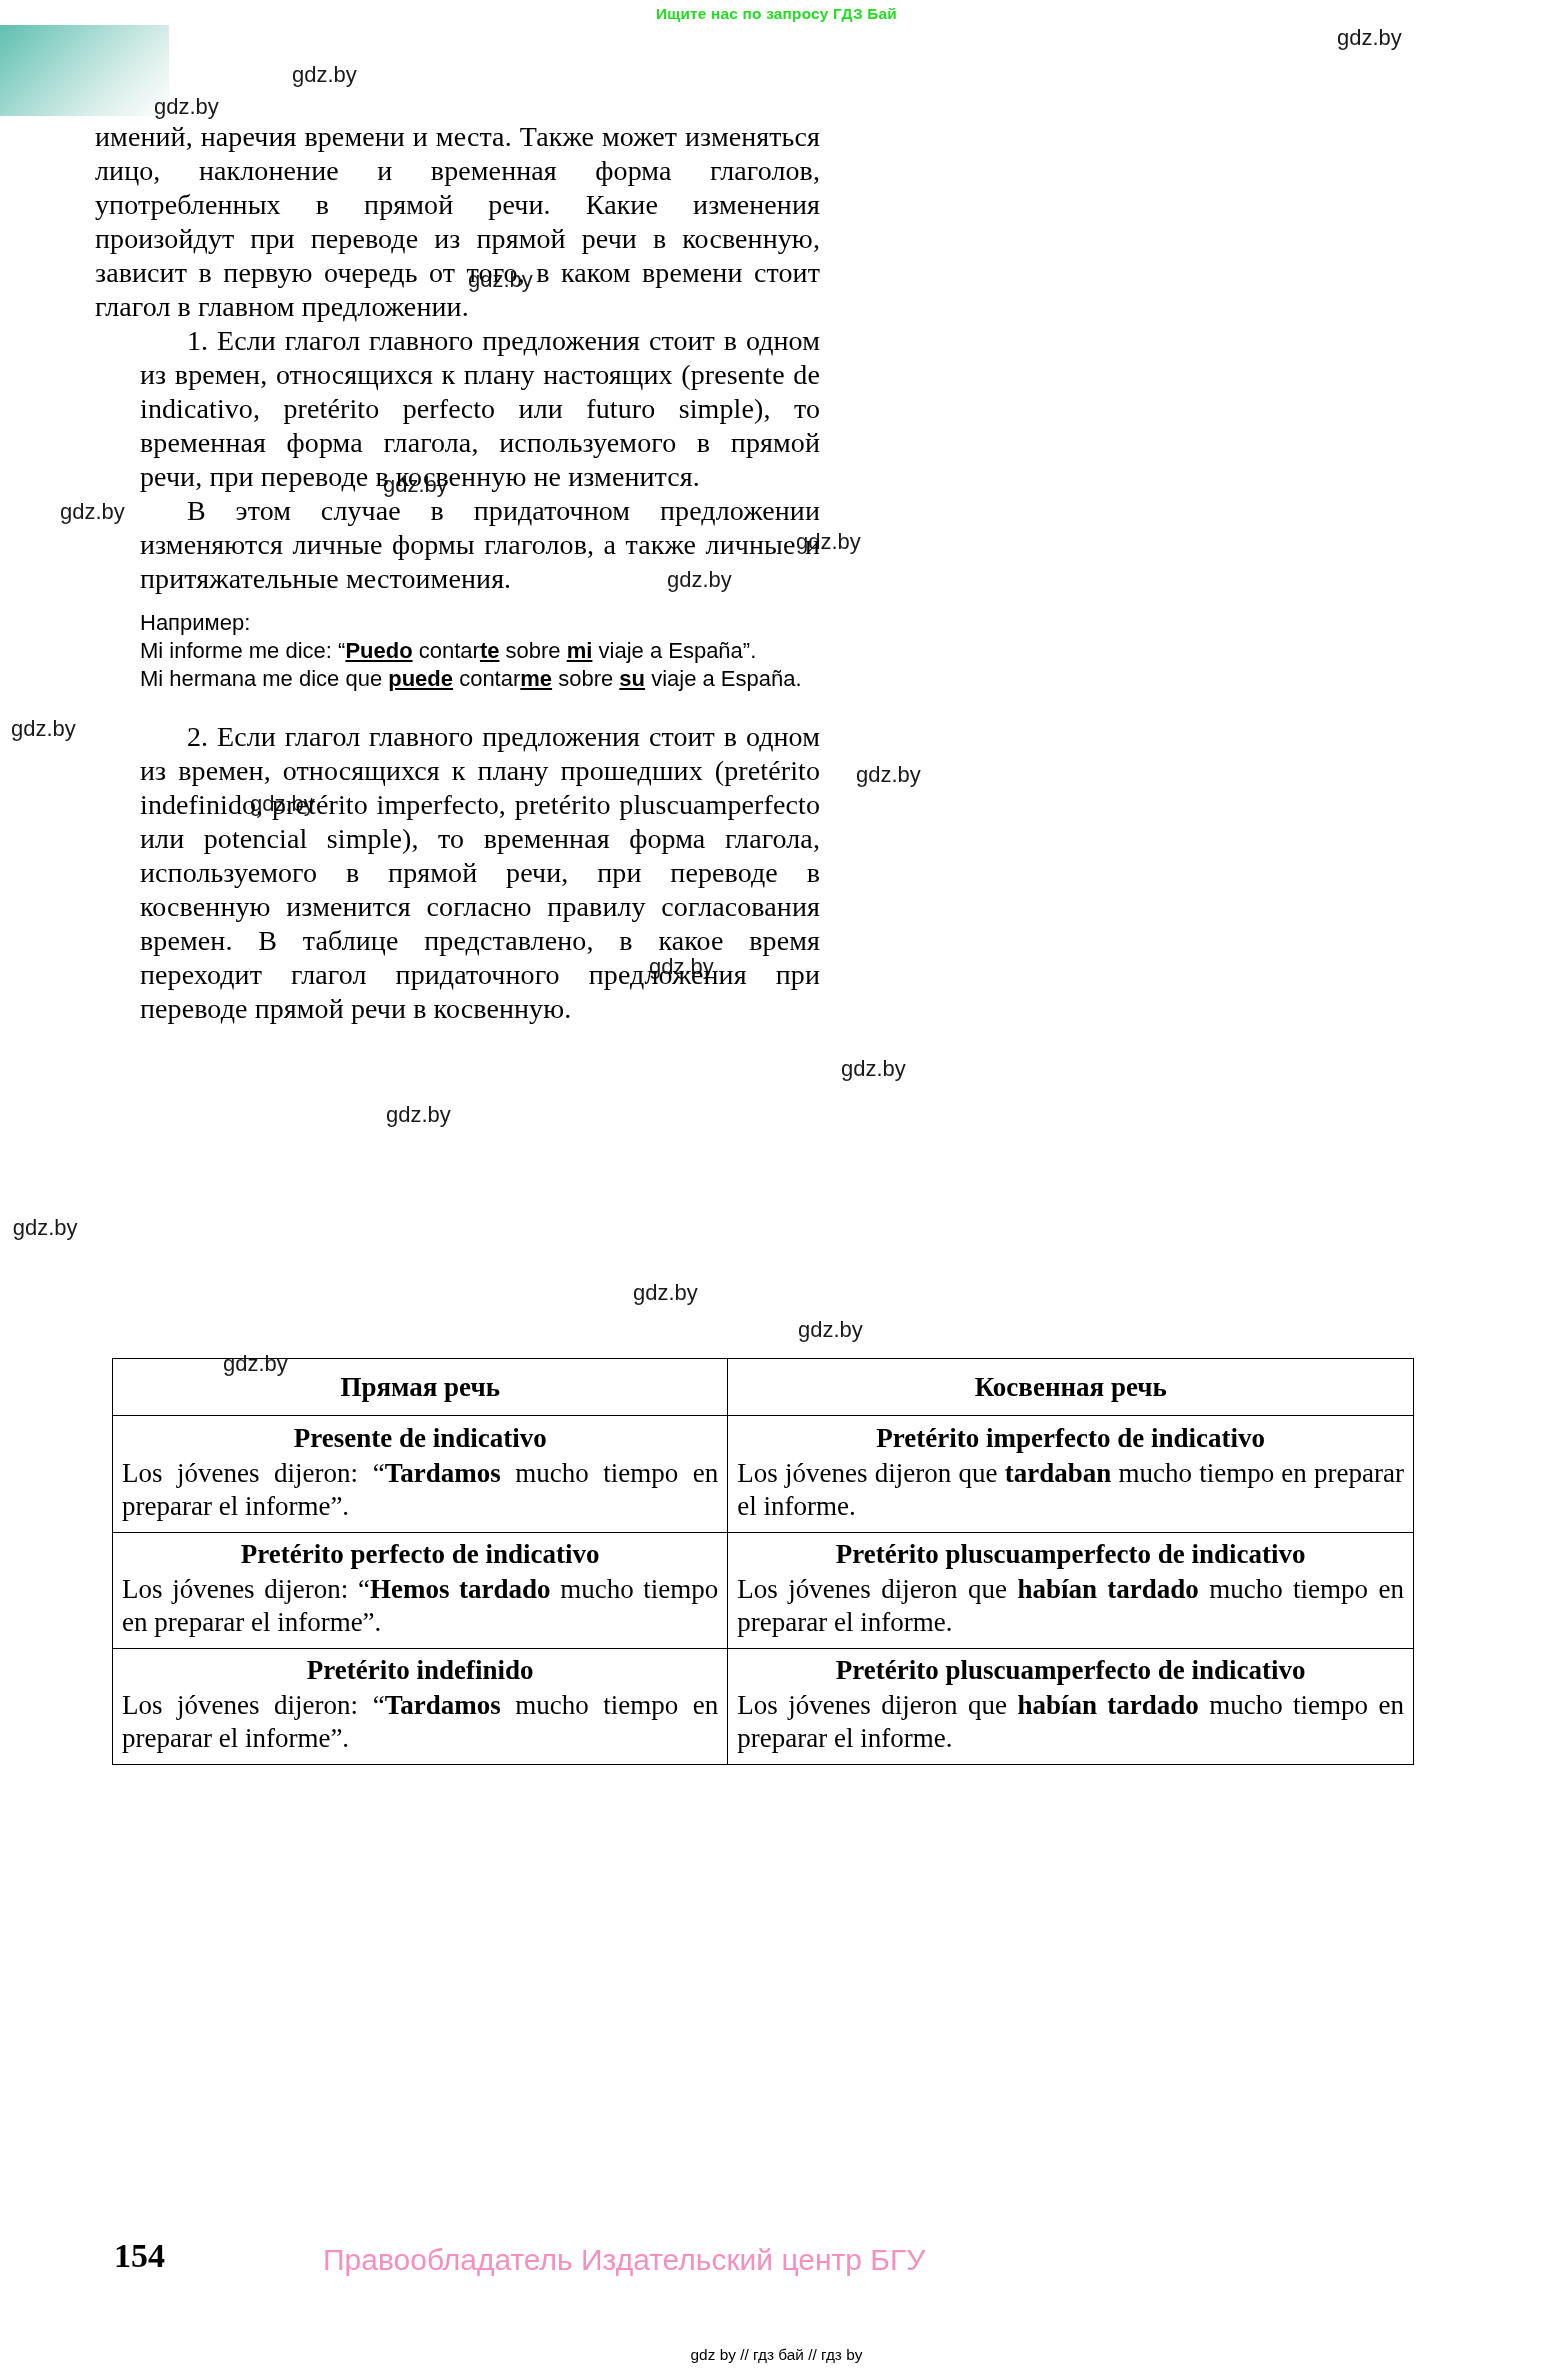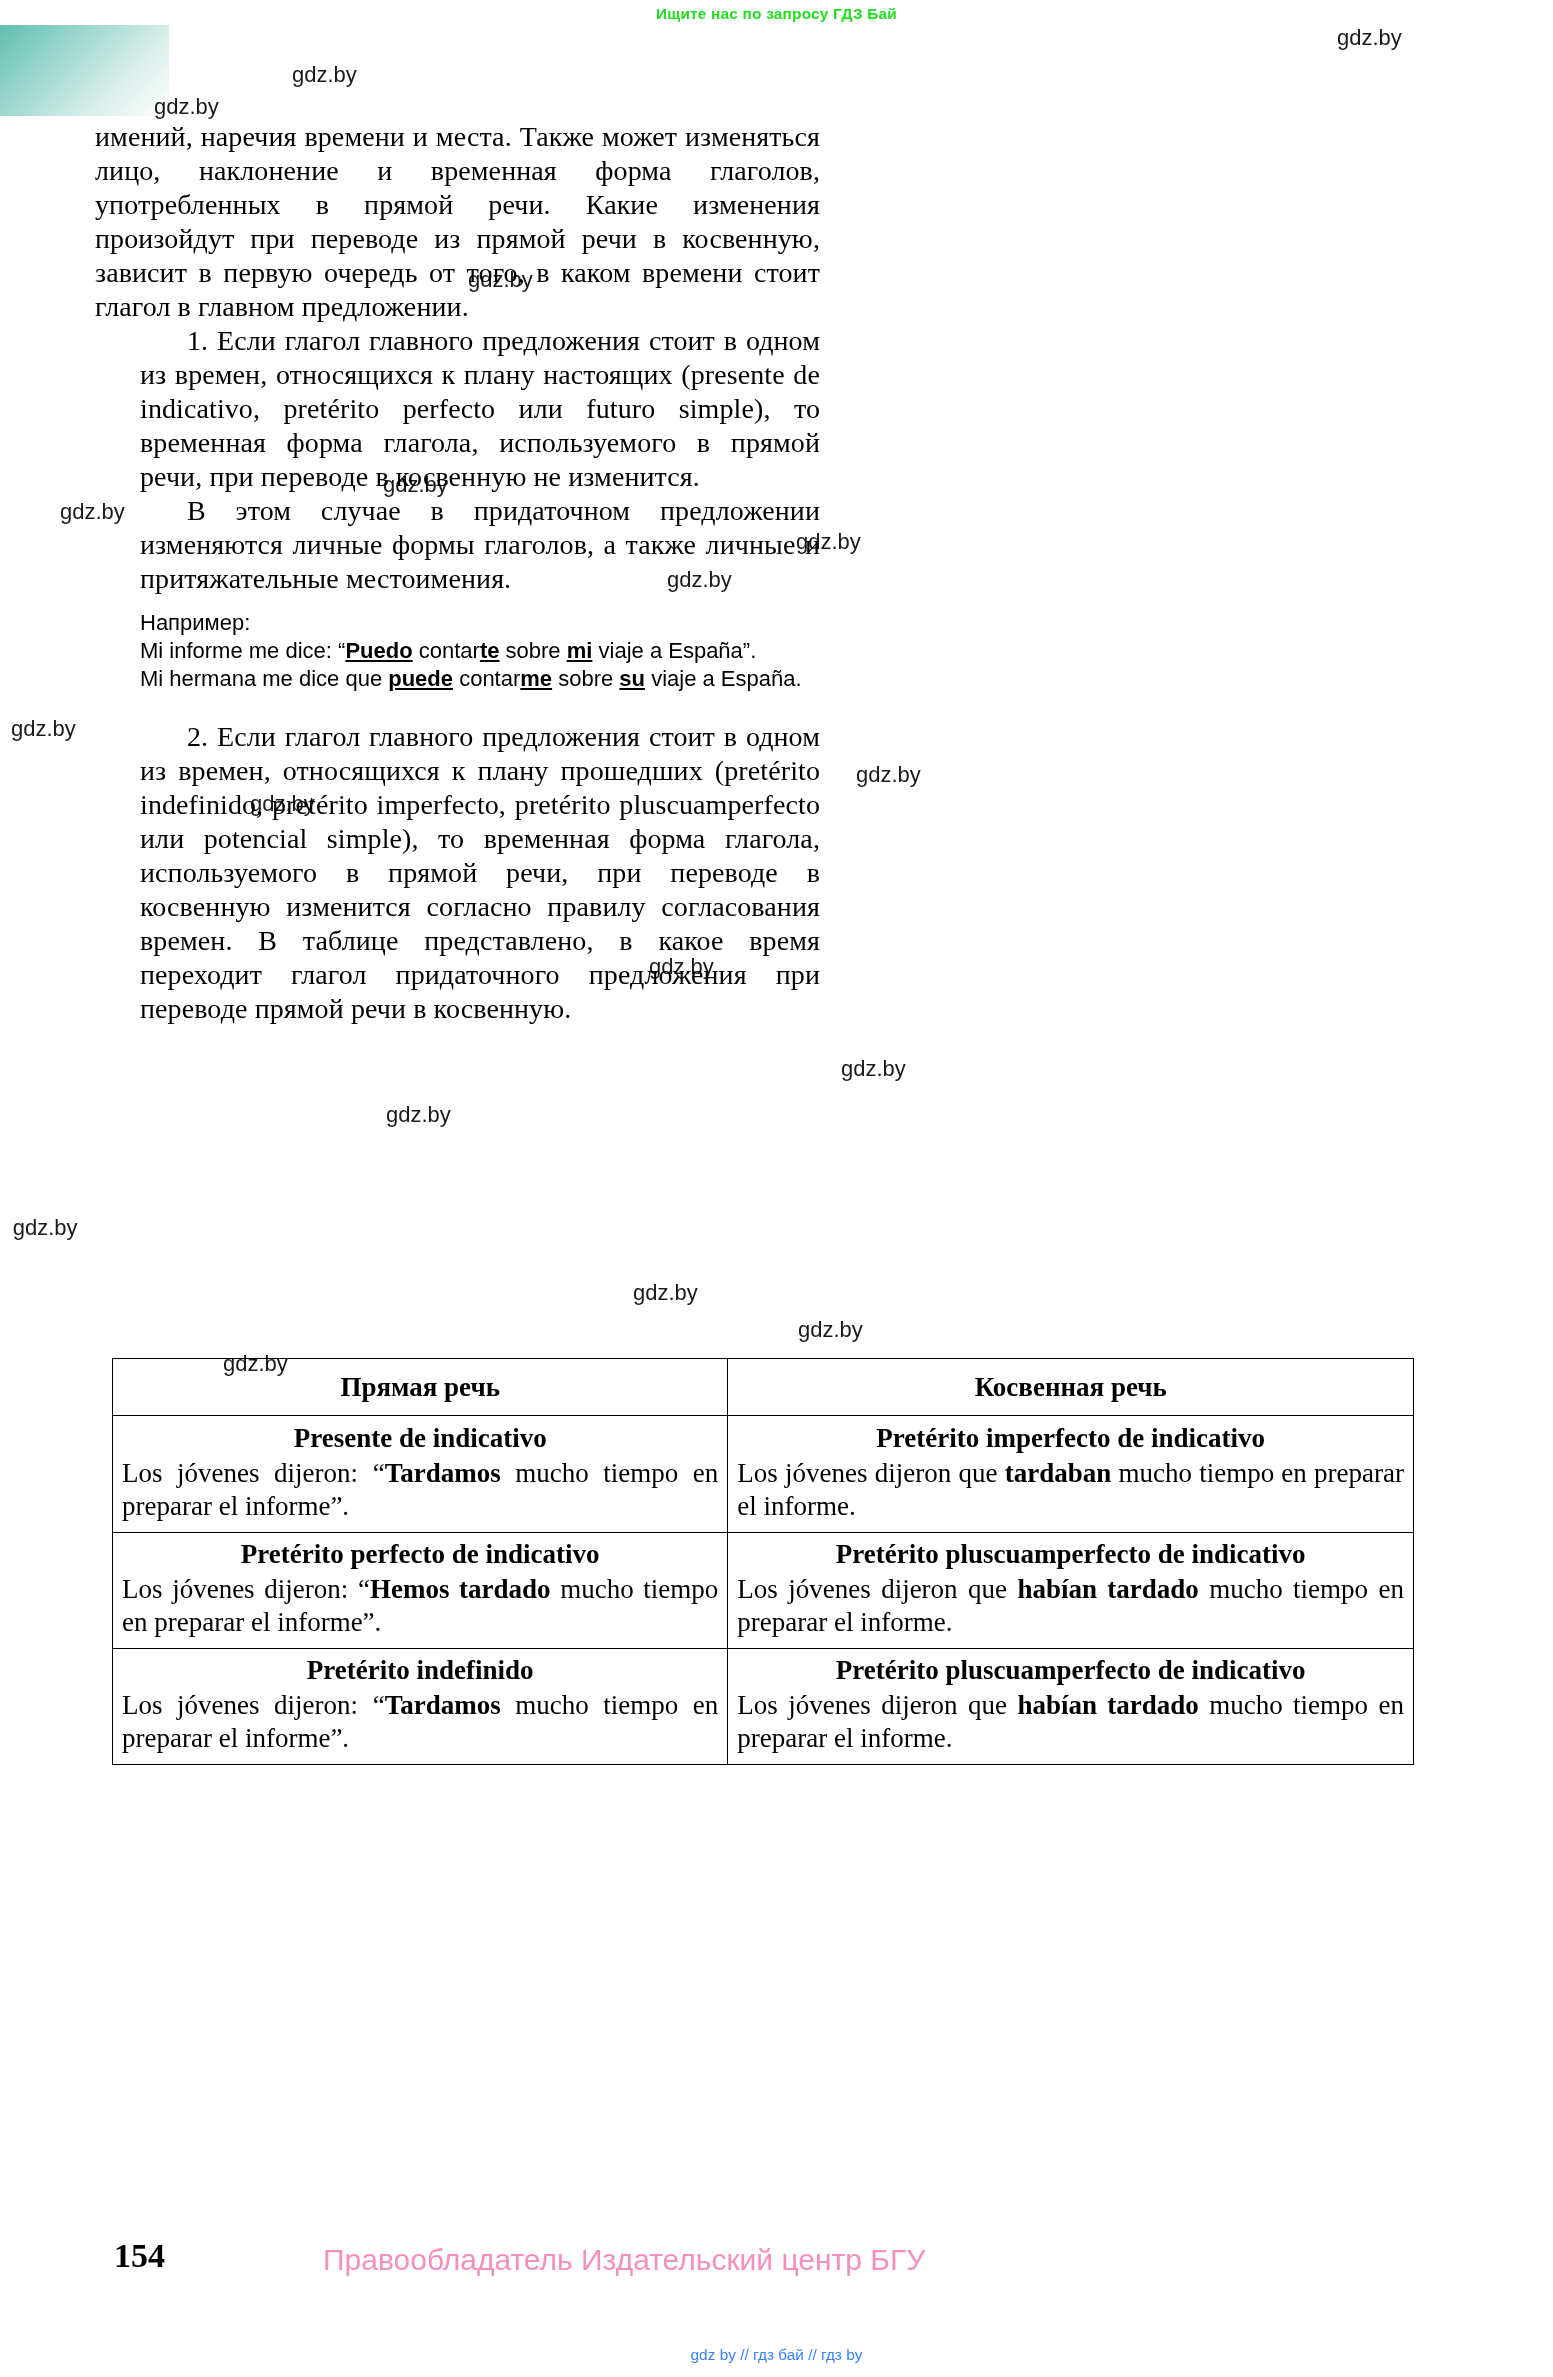--- a/index.html
+++ b/index.html
@@ -23,21 +23,21 @@
     font-weight: bold;
     color: #22dd22;
     letter-spacing: 0.2px;
   }
   .bottom-banner {
     position: absolute;
     bottom: 12.7px; left: 0; width: 100%;
     text-align: center;
     font-family: "Liberation Sans", sans-serif;
     font-size: 15.4px;
-    color: #3b82f6;
+    color: #000000;
   }
 
   
   .corner-deco {
     position: absolute;
     top: 25.4px; left: 0;
     width: 169px; height: 91px;
     background: linear-gradient(135deg, #5fbfb0 0%, #9fd8cf 35%, #d9eeea 68%, #ffffff 100%);
   }
 

